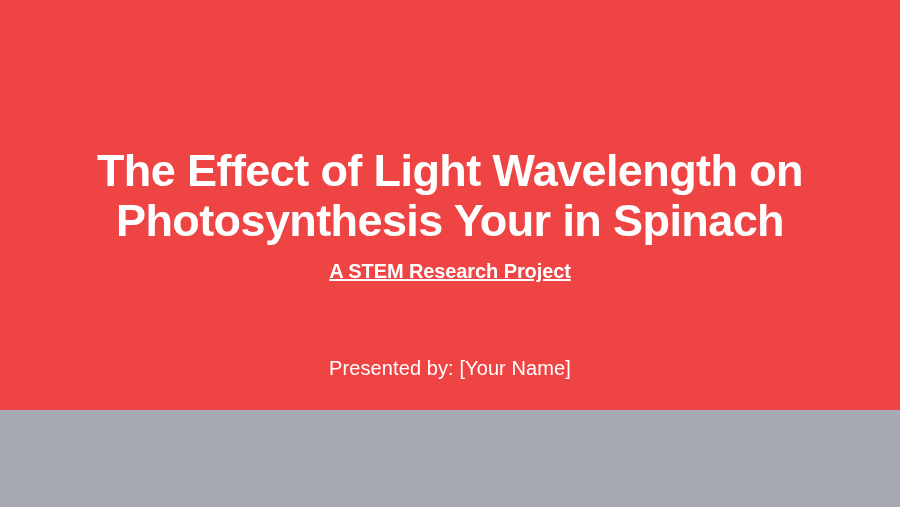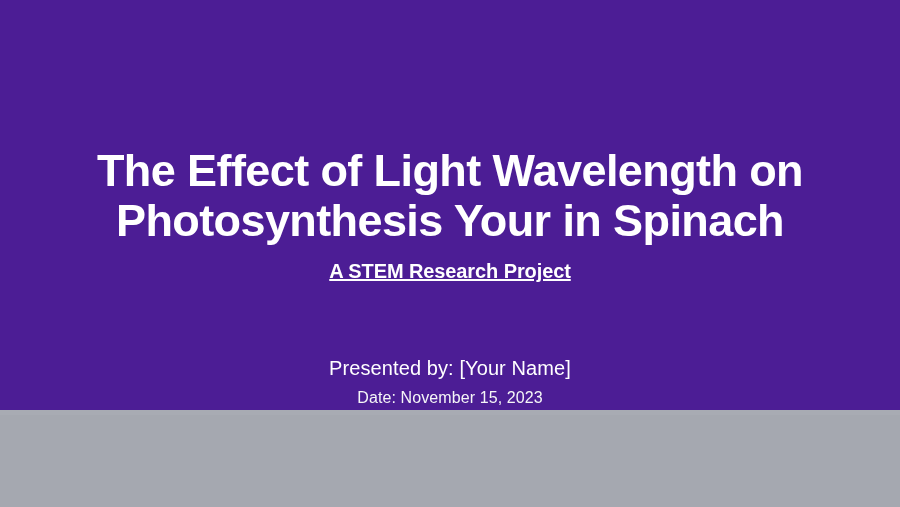--- a/index.html
+++ b/index.html
@@ -11,21 +11,21 @@
     height: 507px;
     overflow: hidden;
     font-family: "Liberation Sans", sans-serif;
     background: #a5a8b0;
   }
 
   .slide {
     position: relative;
     width: 900px;
     height: 415px;
-    background: #4c1d95;
+    background: #ef4444;
     box-sizing: border-box;
     overflow: hidden;
   }
 
   
   .slide-bottom-band {
     position: absolute;
     left: 0;
     right: 0;
     bottom: 0;
@@ -124,20 +124,19 @@
     <div class="title-block">
       <h1 class="slide-title">
         <span class="title-line">The Effect of Light Wavelength on</span>
         <span class="title-line">Photosynthesis Your in Spinach</span>
       </h1>
       <p class="slide-subtitle">A STEM Research Project</p>
     </div>
 
     <div class="presenter-block">
       <p class="presented-by">Presented by: [Your Name]</p>
-      <p class="presentation-date">Date: November 15, 2023</p>
     </div>
 
   </div>
 
   <div class="slide-bottom-band"></div>
 
 </div>
 
 </body></html>

